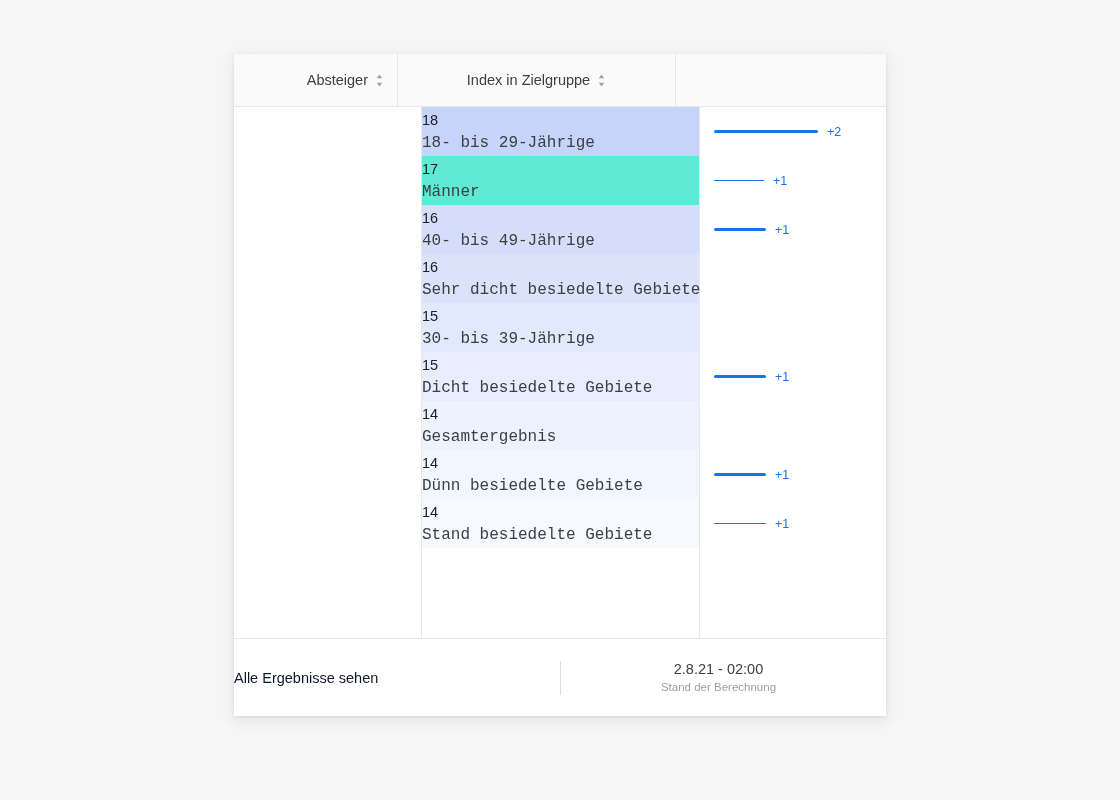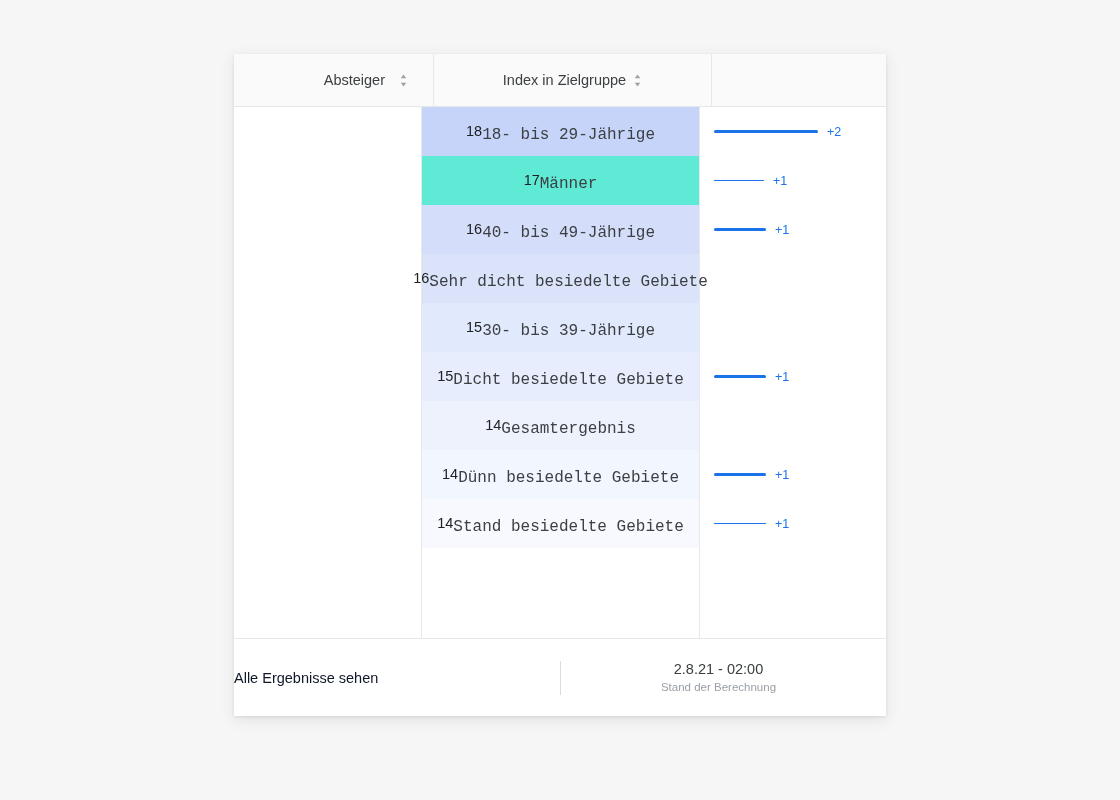--- a/index.html
+++ b/index.html
@@ -61,25 +61,24 @@
     background: #fafafa;
   }
   .col-head .cell {
     display: flex;
     align-items: center;
     font-size: 14.5px;
     color: #3c4043;
     box-sizing: border-box;
   }
   .col-left {
-    width: 200px;
+    width: 164px;
     justify-content: flex-end;
-    padding-right: 25px;
+    padding-right: 13px;
     border-right: 1px solid #e6e8ea;
-    gap: 7px;
   }
   .col-mid {
     width: 278px;
     justify-content: center;
     font-weight: 500;
     color: #202124;
     border-right: 1px solid #e6e8ea;
   }
   .col-right {
     flex: 1;
@@ -114,22 +113,22 @@
     border-right: 1px solid #e6e8ea;
     box-sizing: border-box;
   }
   .body-right {
     flex: 1;
     box-sizing: border-box;
   }
   .mid-row {
     height: 49px;
     display: flex;
-    flex-direction: row;
-    align-items: center;
+    flex-direction: column;
+    align-items: flex-start;
     justify-content: center;
     box-sizing: border-box;
   }
   .mid-row .val {
     font-size: 14.5px;
     color: #202124;
     font-weight: 500;
     line-height: 17px;
   }
   .mid-row .lbl {

